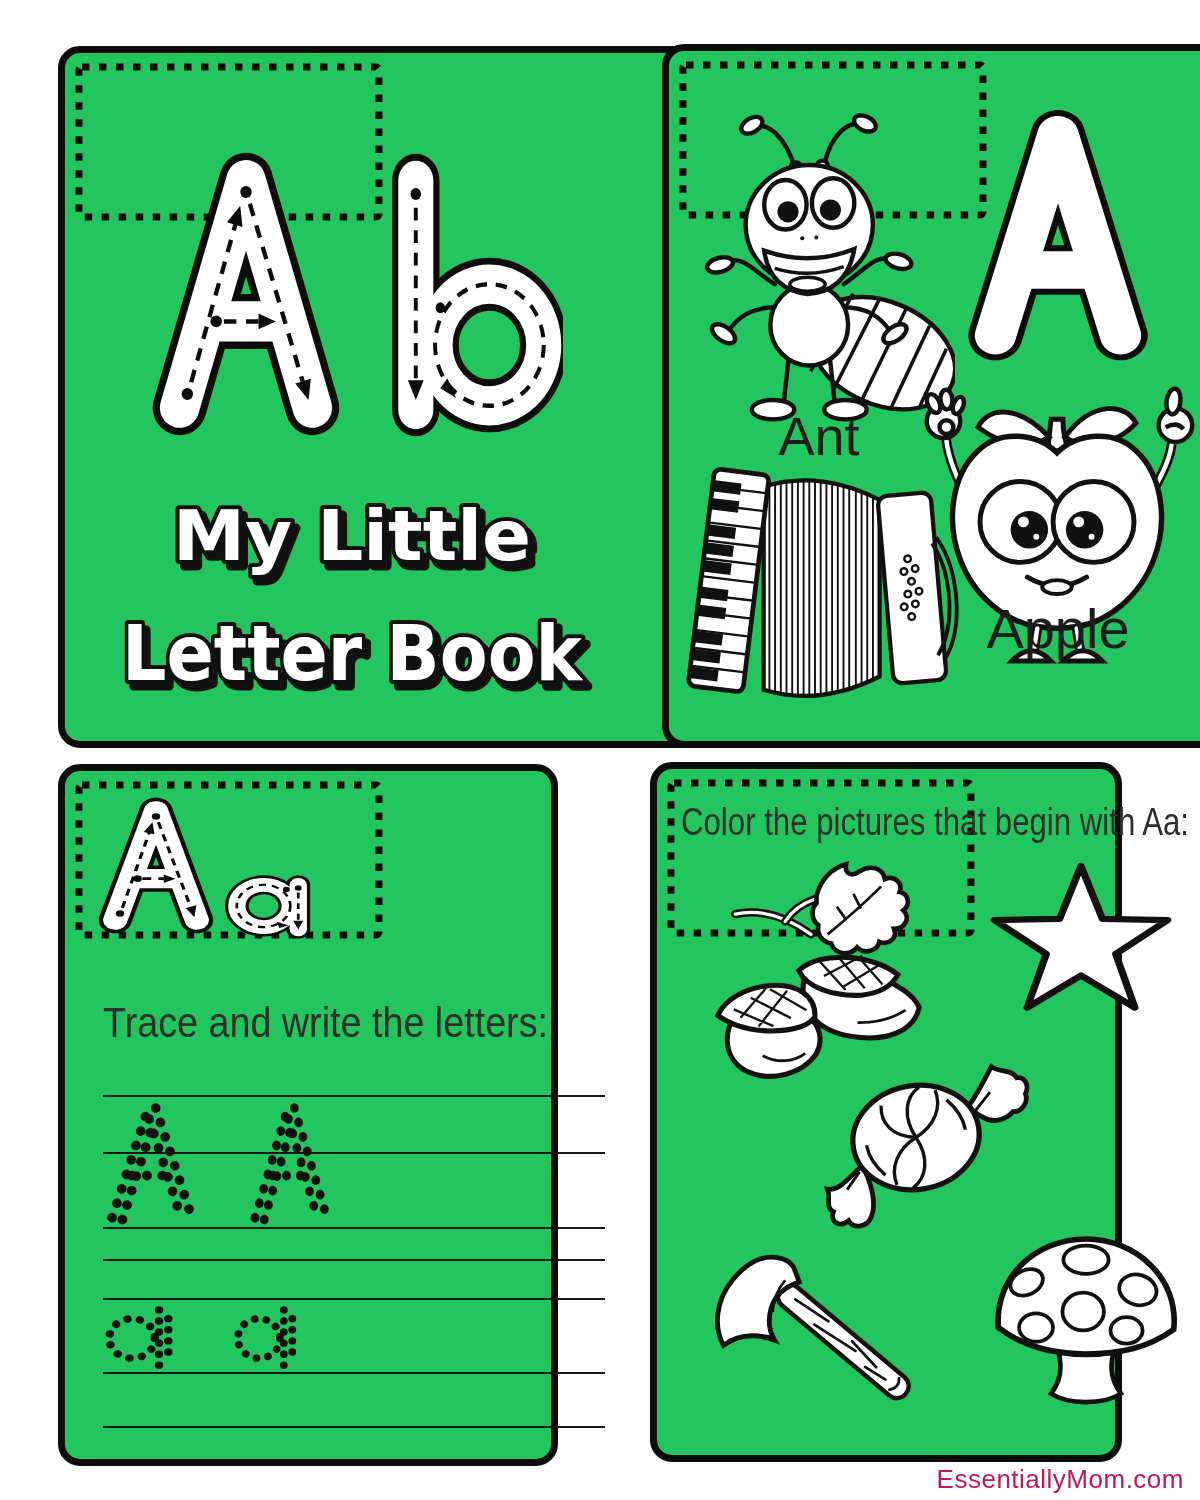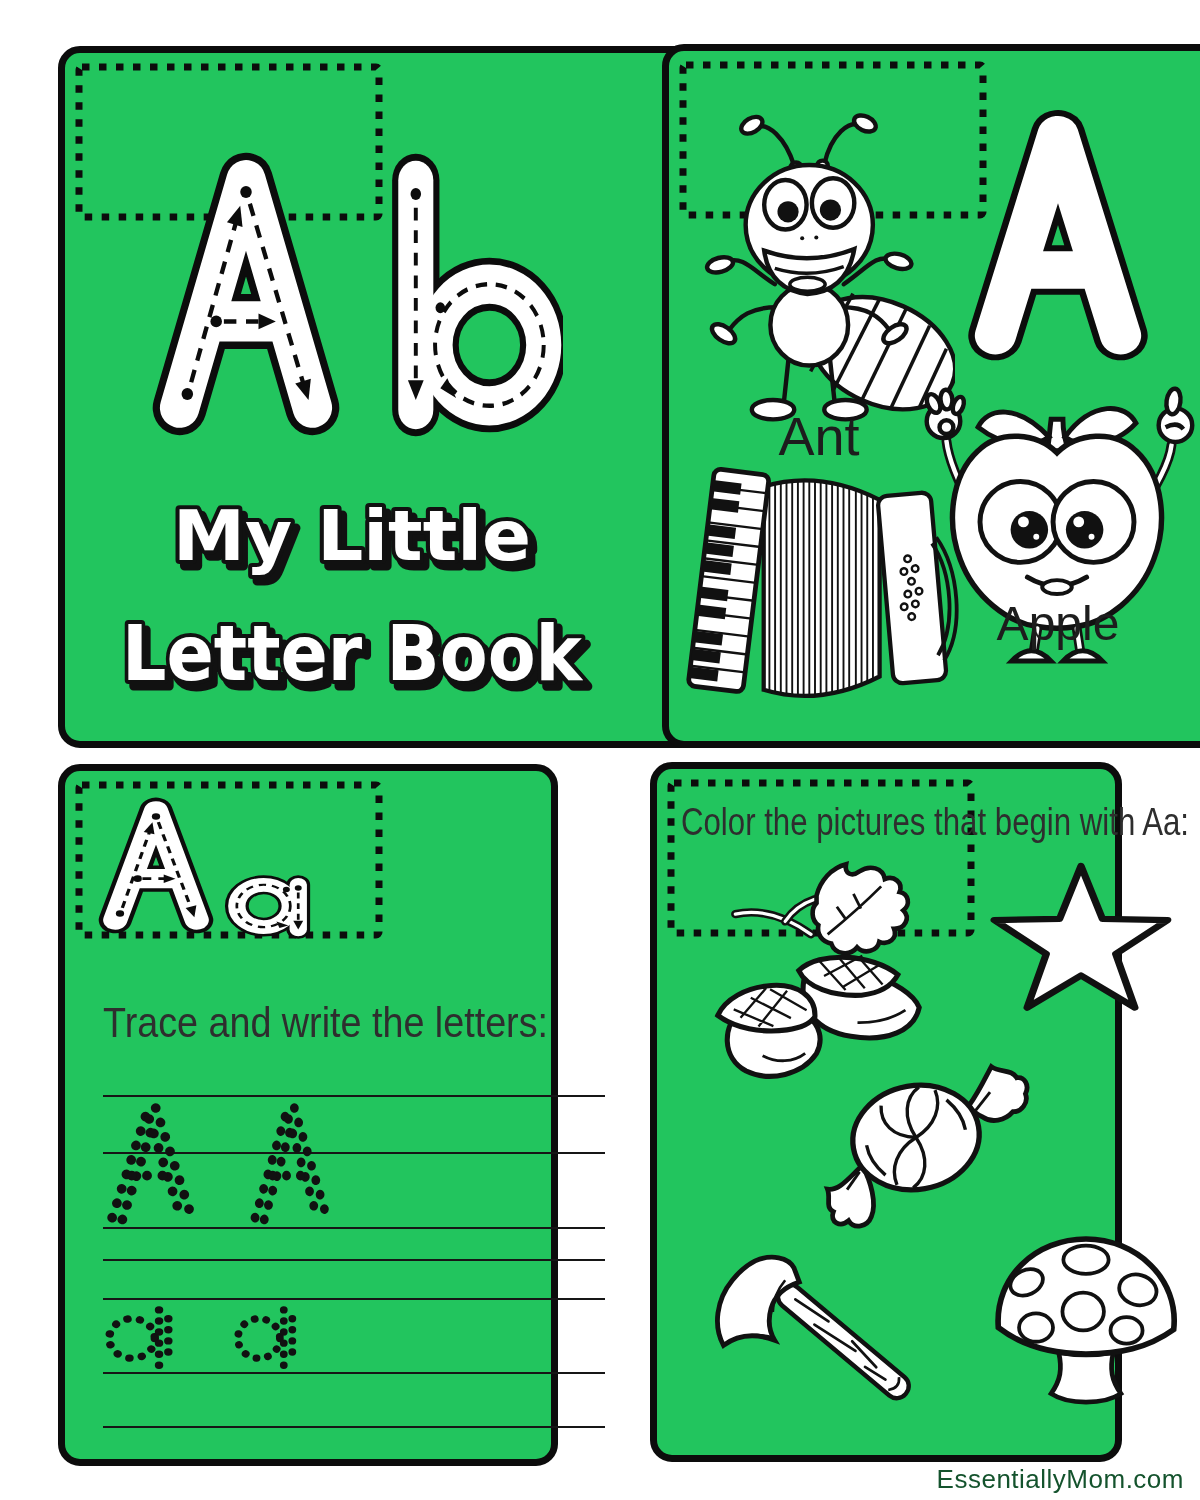--- a/index.html
+++ b/index.html
@@ -6,21 +6,21 @@
   .page{position:relative;width:1200px;height:1500px;background:#ffffff;
         font-family:"Liberation Sans",sans-serif;overflow:hidden;}
   .card{position:absolute;background:#22c55e;border:7px solid #0c0c0c;border-radius:22px;box-sizing:border-box;margin-left:48px;}
   .dashes{position:absolute;left:14px;top:14px;right:14px;bottom:14px;overflow:visible;pointer-events:none;}
   .abs{position:absolute;}
   .label{position:absolute;text-align:center;color:#1d1d1d;}
   .writing-line{position:absolute;height:0;border-top:2.5px solid #161616;}
   svg{display:block;}
   .heading-text{fill:#2e2e2e;font-family:"Liberation Sans",sans-serif;}
   .bubble{font-family:"DejaVu Sans",sans-serif;font-weight:bold;stroke-linejoin:round;}
-  .footer{position:absolute;right:16px;top:1464px;font-size:26px;color:#14532d;
+  .footer{position:absolute;right:16px;top:1464px;font-size:26px;color:#be185d;
           font-family:"Liberation Sans",sans-serif;letter-spacing:.5px;}
 </style>
 </head>
 <body>
 
 <div class="page">
 
   <section class="card" style="left:10px;top:46px;width:679px;height:702px;">
     <svg class="dashes">
       <rect x="0" y="0" width="100%" height="100%" rx="3" fill="none" stroke="#0c0c0c" stroke-width="7" stroke-dasharray="7.5 9.5"></rect>
@@ -227,21 +227,21 @@
           <path d="M150 270 L146 296" stroke="#fff" stroke-width="4.5"></path>
         <path d="M190 270 L194 296" stroke="#111" stroke-width="10"></path>
           <path d="M190 270 L194 296" stroke="#fff" stroke-width="4.5"></path>
       </g>
       <g fill="#fff" stroke="#111" stroke-width="5">
         <path d="M124 303 Q144 282 164 303 Z"></path>
           <path d="M176 303 Q196 282 216 303 Z"></path>
       </g>
     </svg>
 
-    <div class="label" style="left:284px;top:545px;width:210px;font-size:48px;">Apple</div>
+    <div class="label" style="left:284px;top:545px;width:210px;font-size:56px;">Apple</div>
   </section>
 
   <section class="card" style="left:10px;top:764px;width:500px;height:702px;">
     <svg class="dashes">
       <rect x="0" y="0" width="100%" height="100%" rx="3" fill="none" stroke="#0c0c0c" stroke-width="7" stroke-dasharray="7.5 9.5"></rect>
     </svg>
 
     <svg class="abs" style="left:29px;top:21px;" width="124" height="146" viewBox="0 0 210 310" preserveAspectRatio="none" aria-label="Aa">
       <path d="M36 272 L105 40 L174 272 M68 184 L142 184" fill="none" stroke="#0c0c0c" stroke-width="56" stroke-linecap="round" stroke-linejoin="round"></path>
       <path d="M36 272 L105 40 L174 272 M68 184 L142 184" fill="none" stroke="#ffffff" stroke-width="41" stroke-linecap="round" stroke-linejoin="round"></path>

